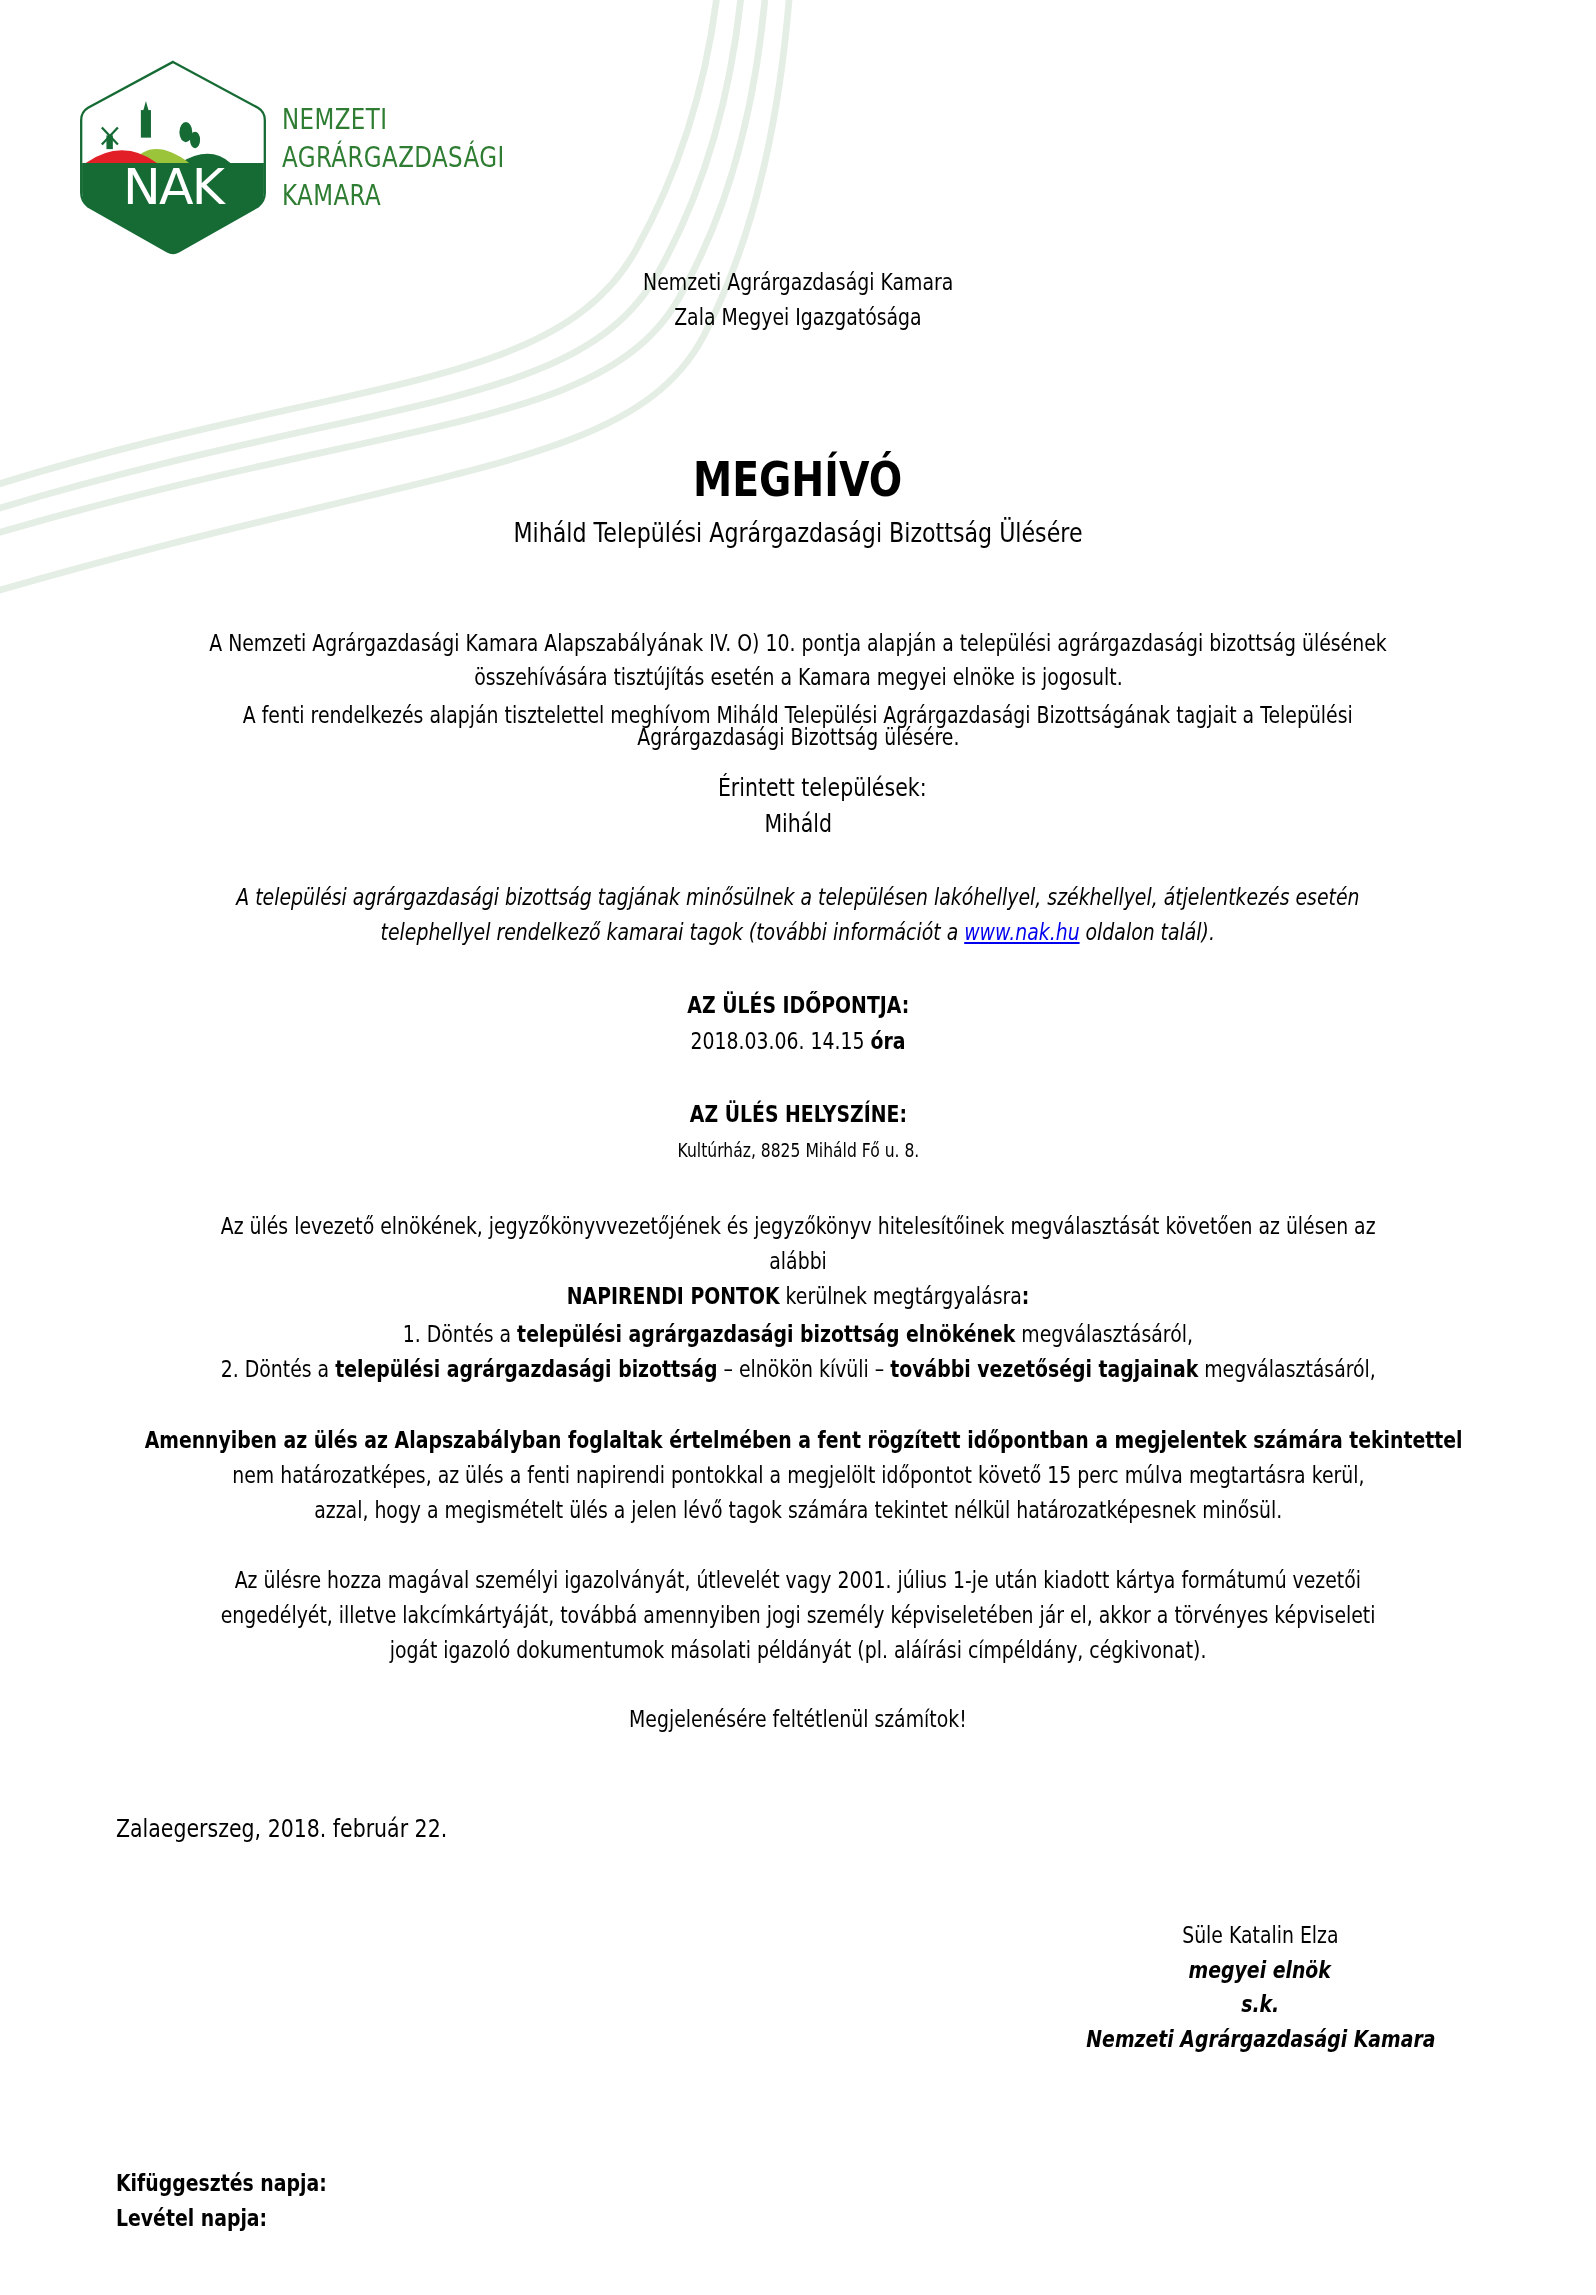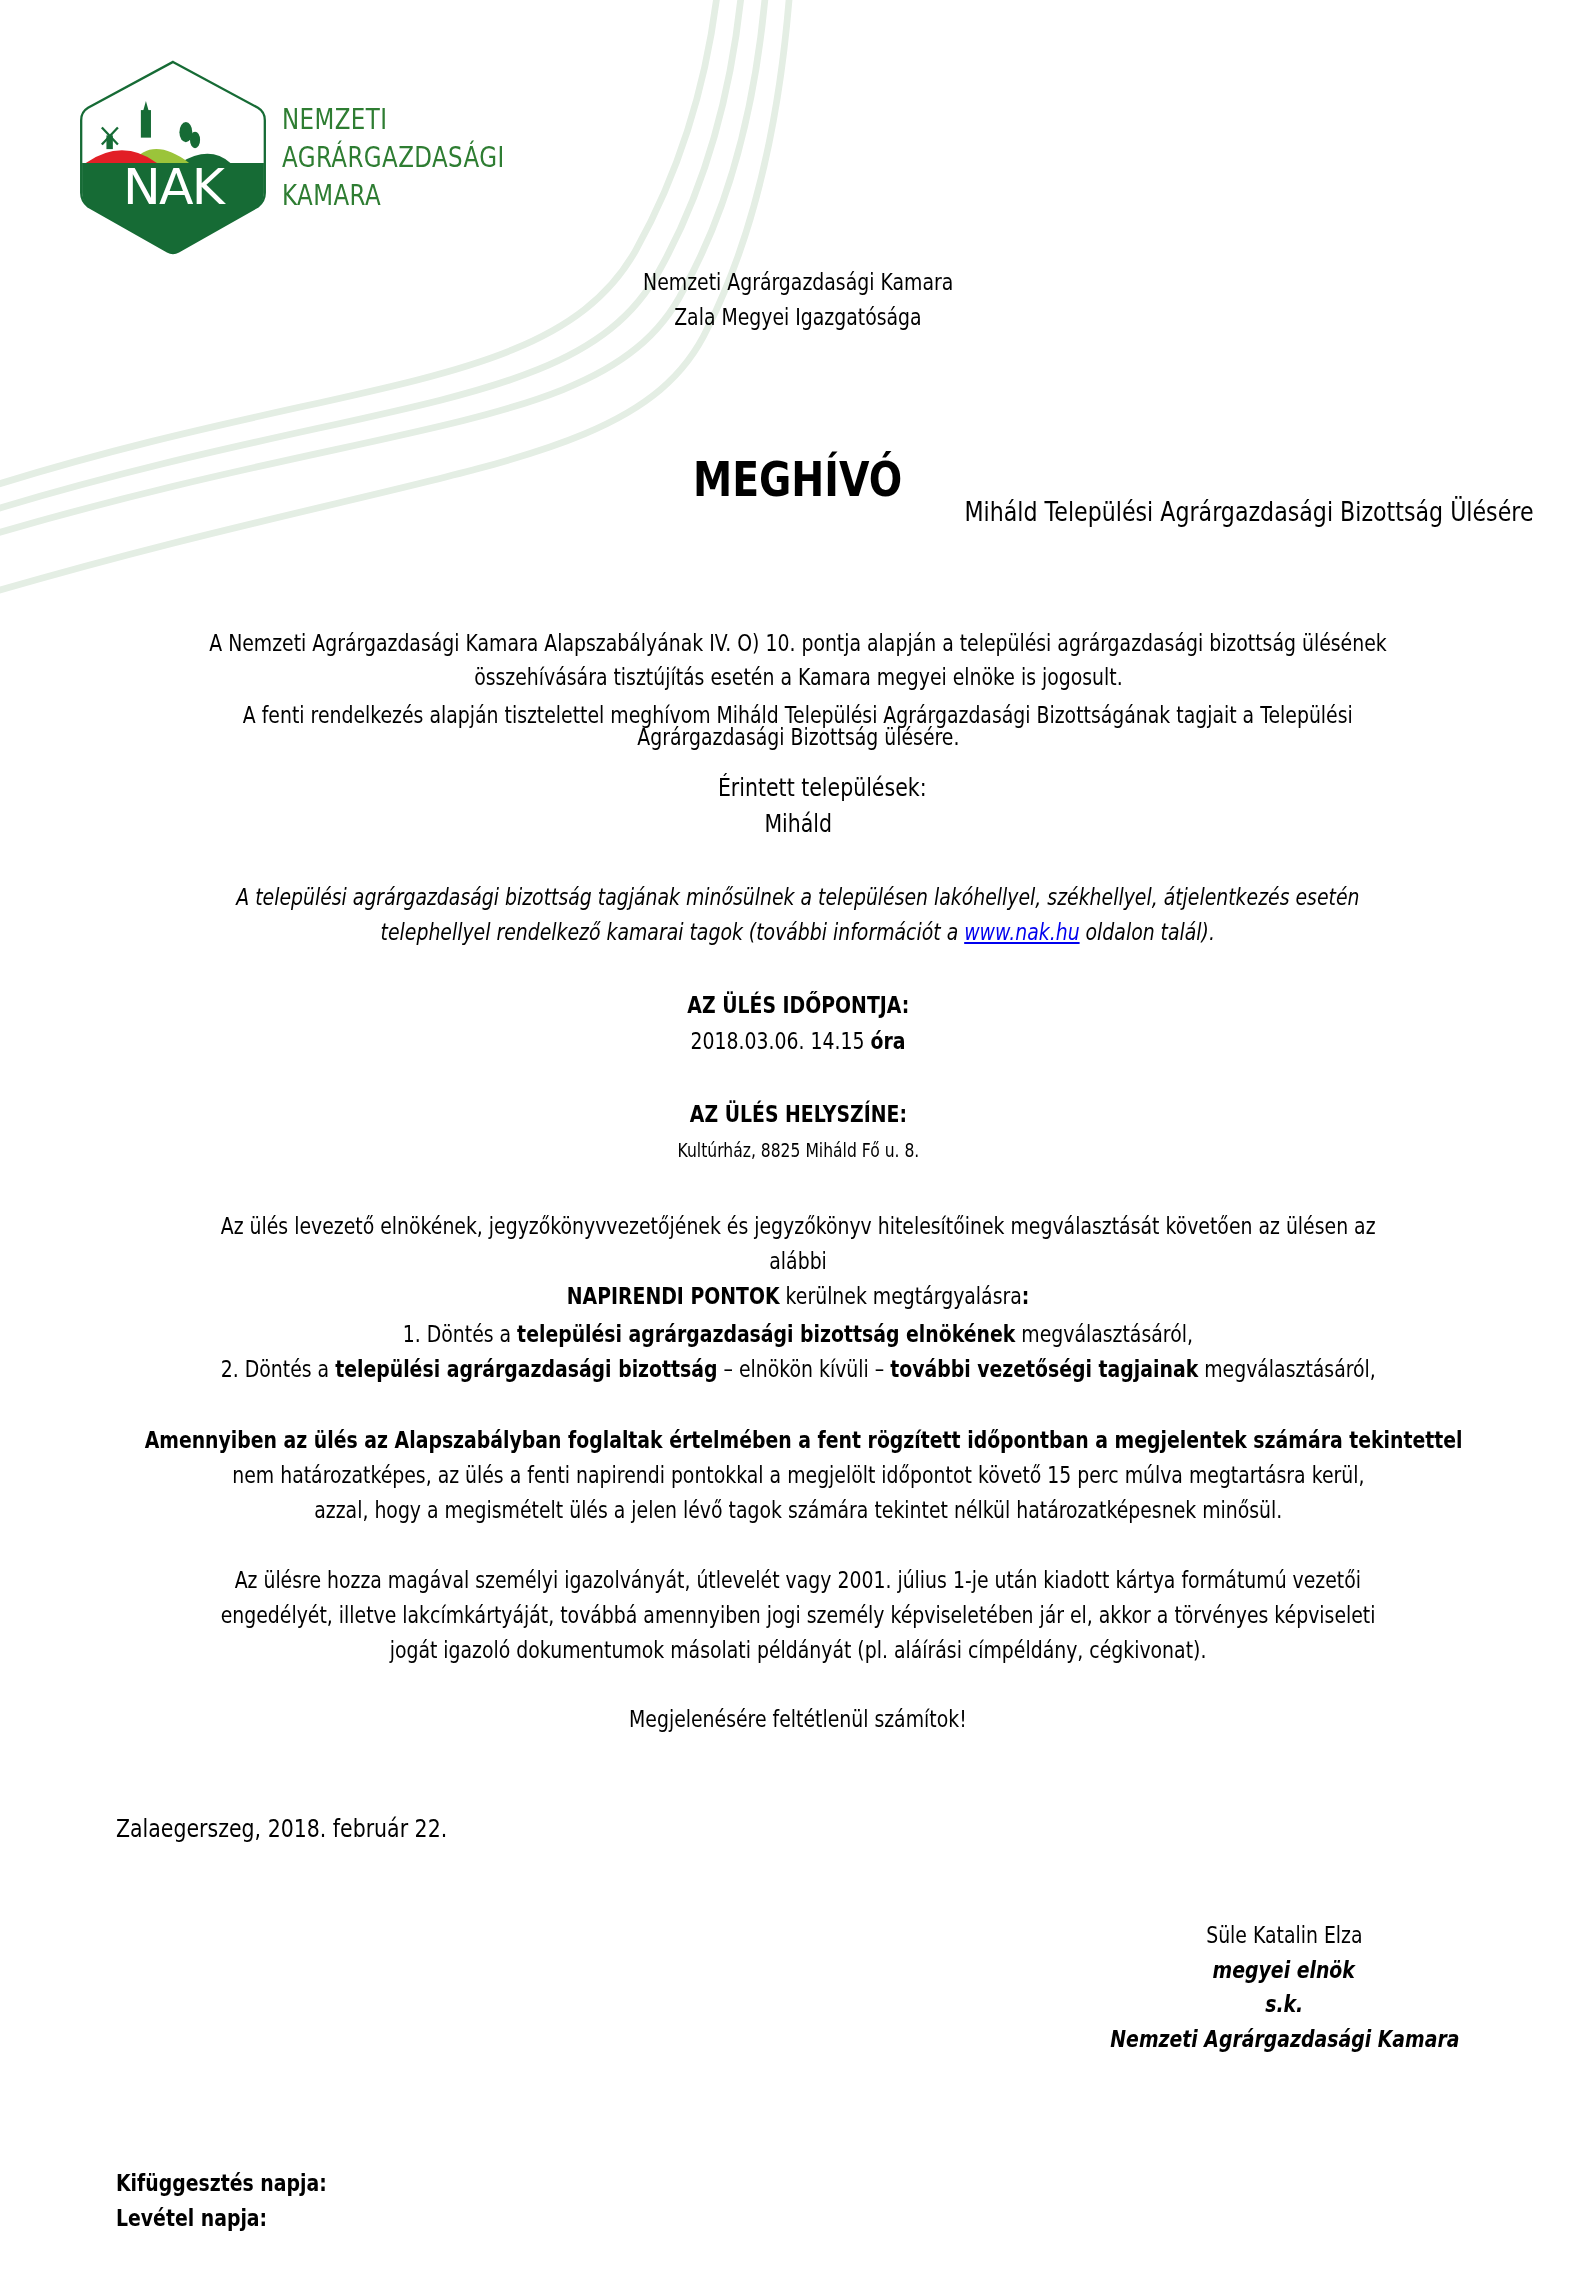--- a/index.html
+++ b/index.html
@@ -10,21 +10,21 @@
   .logo-text { position:absolute; left:282px; top:101px; color:#2e7d32;
                font-family:"DejaVu Sans", sans-serif; font-size:28px; line-height:38px;
                letter-spacing:0.5px; transform:scaleX(0.82); transform-origin:left top; }
   .t { position:absolute; left:0; width:1596px; text-align:center; white-space:nowrap;
        font-size:23px; line-height:29px; }
   .sx { display:inline-block; transform:scaleX(0.82); transform-origin:center; }
   .b { font-weight:bold; }
   .i { font-style:italic; }
   .title { font-size:48px; font-weight:bold; line-height:53px; }
   .sub { font-size:27px; }
-  .sig { left:1072px; width:424px; }
+  .sig { left:1048px; width:424px; }
   a.link { color:#1a0dab; text-decoration:underline; color:#0000ee; }
 </style>
 </head>
 <body>
 
 <svg class="swoosh" viewBox="0 0 3314 1300">
   <g fill="none" stroke="#e4eee4" stroke-width="14">
     <path d="M-50 1020 C 700 780, 1150 820, 1320 520 C 1420 340, 1470 150, 1490 -20"></path>
     <path d="M-50 1070 C 760 820, 1210 860, 1370 560 C 1470 380, 1520 180, 1540 -20"></path>
     <path d="M-50 1120 C 820 860, 1270 900, 1420 600 C 1520 420, 1570 210, 1590 -20"></path>
@@ -53,21 +53,21 @@
 <div class="logo-text">
   <div>NEMZETI</div>
   <div>AGRÁRGAZDASÁGI</div>
   <div>KAMARA</div>
 </div>
 
 <div class="t" style="top:268px; left:0;"><span class="sx">Nemzeti Agrárgazdasági Kamara</span></div>
 <div class="t" style="top:303px;"><span class="sx">Zala Megyei Igazgatósága</span></div>
 
 <div class="t title" style="top:453px;"><span class="sx">MEGHÍVÓ</span></div>
-<div class="t sub" style="top:497px;text-align:right;"><span class="sx">Miháld Települési Agrárgazdasági Bizottság Ülésére</span></div>
+<div class="t sub" style="top:518px;"><span class="sx">Miháld Települési Agrárgazdasági Bizottság Ülésére</span></div>
 
 <div class="t" style="top:629px;"><span class="sx">A Nemzeti Agrárgazdasági Kamara Alapszabályának IV. O) 10. pontja alapján a települési agrárgazdasági bizottság ülésének</span></div>
 <div class="t" style="top:663px;"><span class="sx">összehívására tisztújítás esetén a Kamara megyei elnöke is jogosult.</span></div>
 <div class="t" style="top:701px;"><span class="sx">A fenti rendelkezés alapján tisztelettel meghívom Miháld Települési Agrárgazdasági Bizottságának tagjait a Települési</span></div>
 <div class="t" style="top:723px;"><span class="sx">Agrárgazdasági Bizottság ülésére.</span></div>
 <div class="t" style="top:773px; font-size:25px;margin-left:24px;"><span class="sx">Érintett települések:</span></div>
 <div class="t" style="top:809px; font-size:25px;"><span class="sx">Miháld</span></div>
 
 <div class="t i" style="top:883px;"><span class="sx">A települési agrárgazdasági bizottság tagjának minősülnek a településen lakóhellyel, székhellyel, átjelentkezés esetén</span></div>
 <div class="t i" style="top:918px;"><span class="sx"><span>telephellyel rendelkező kamarai tagok (további információt a </span><a class="link">www.nak.hu</a><span> oldalon talál).</span></span></div>

